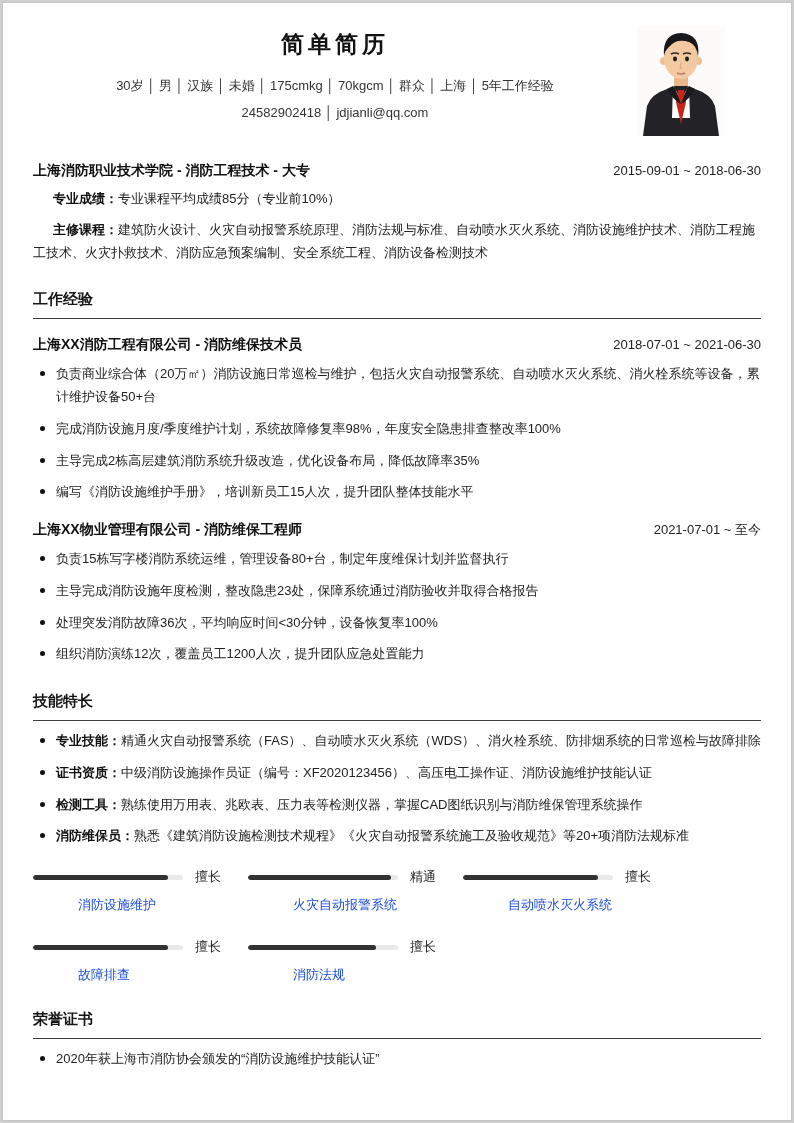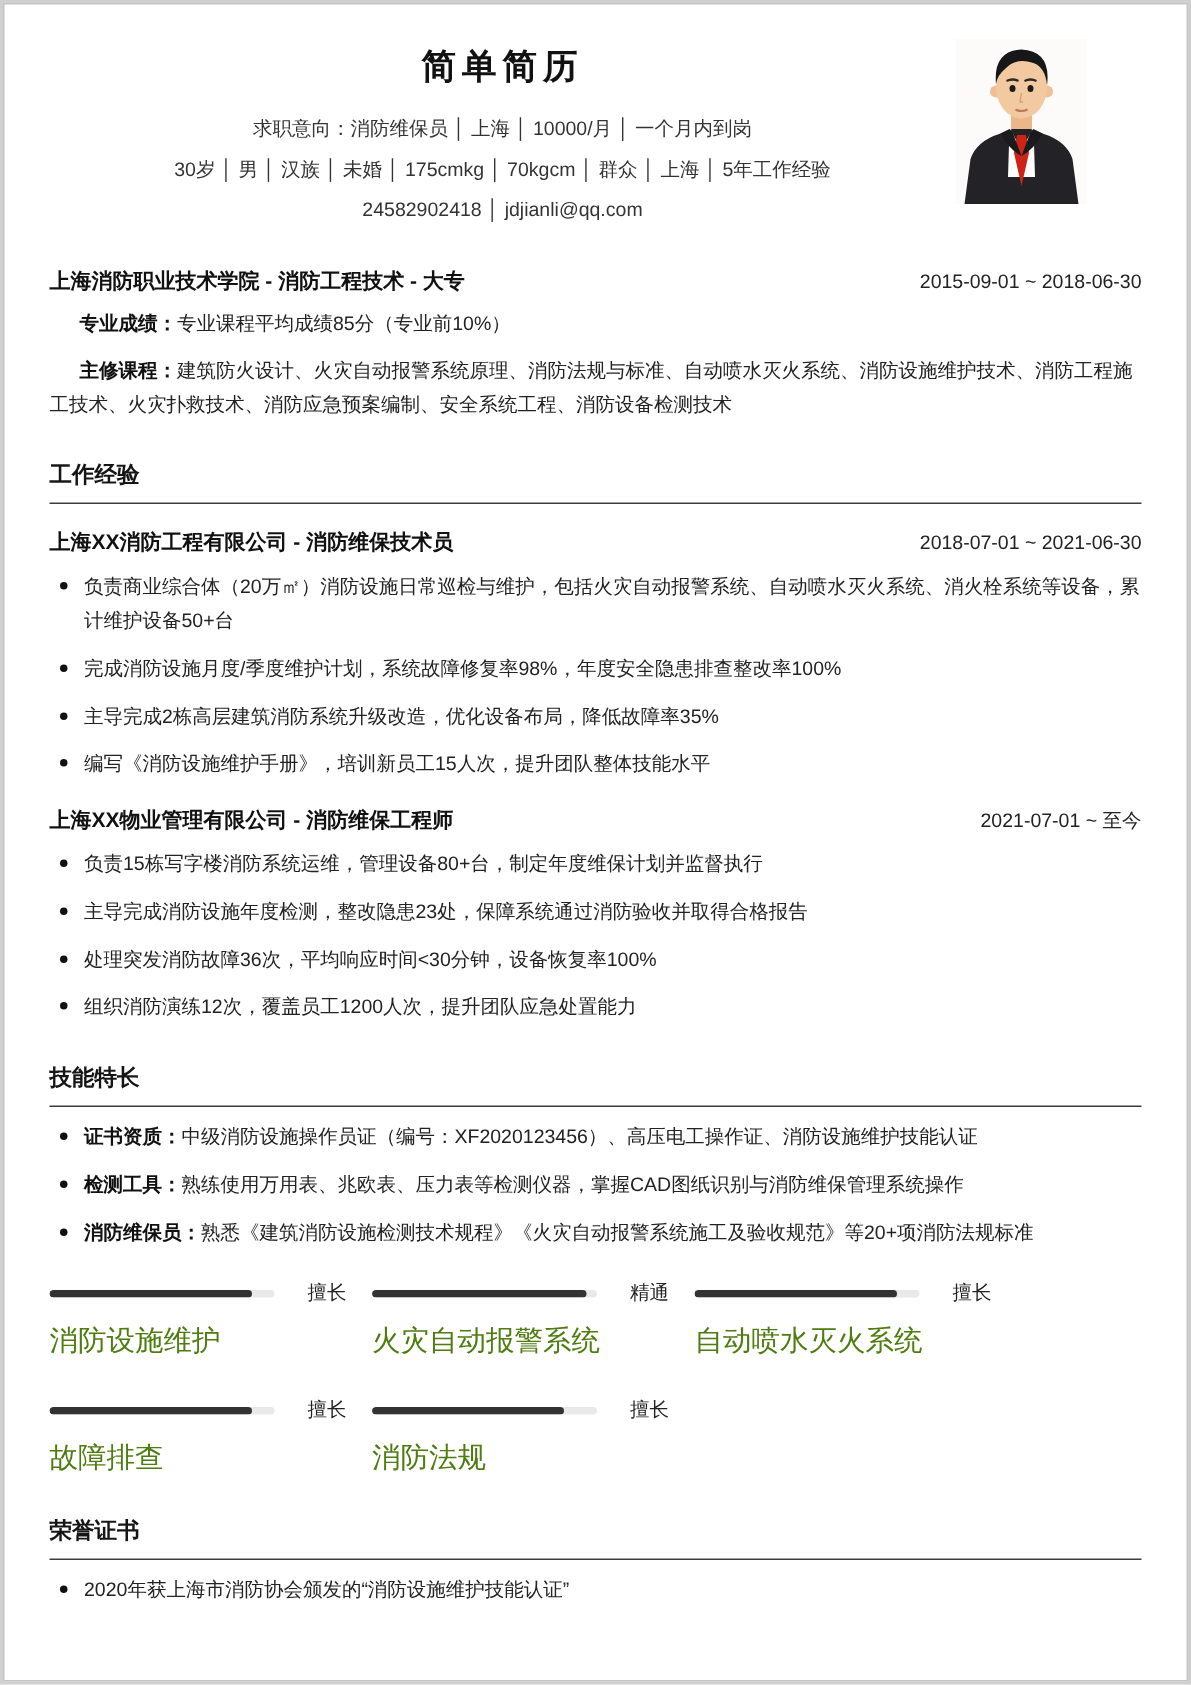--- a/index.html
+++ b/index.html
@@ -48,38 +48,37 @@
   ul.bullets li::before {
     content: ""; position: absolute; left: 7px; top: 8px;
     width: 5px; height: 5px; border-radius: 50%; background: #111;
   }
   ul.bullets li b { color: #111; }
   
   .bars {
     display: grid; grid-template-columns: 215px 215px 1fr;
     row-gap: 24px; margin-top: 20px;
   }
-  .bar-row { display: flex; align-items: center; gap: 22px; }
+  .bar-row { display: flex; align-items: center; gap: 12px; }
   .bar-track {
     width: 150px; height: 5px; background: #e9e9e9;
     border-radius: 3px; overflow: hidden;
   }
   .bar-fill { height: 100%; background: #333; border-radius: 3px; }
   .bar-level { font-size: 13px; color: #222; }
-  .bar-name { font-size: 19px; color: #4d7c0f; margin-top: 10px; }
+  .bar-name { font-size: 13px; color: #1d4ed8; margin-top: 10px; margin-left: 45px; }
 </style>
 </head>
 <body>
 
 <div class="page">
 
   <div class="header">
     <div class="header-main">
       <div class="resume-title">简单简历</div>
-      <div class="info-line">求职意向：消防维保员 │ 上海 │ 10000/月 │ 一个月内到岗</div>
       <div class="info-line">30岁 │ 男 │ 汉族 │ 未婚 │ 175cmkg │ 70kgcm │ 群众 │ 上海 │ 5年工作经验</div>
       <div class="info-line">24582902418 │ jdjianli@qq.com</div>
     </div>
     <div class="photo-wrap">
       <svg width="88" height="110" viewBox="0 0 88 110" xmlns="http://www.w3.org/2000/svg">
         <rect x="0" y="0" width="88" height="110" fill="#fcfbfa"></rect>
 
         <rect x="37" y="46" width="14" height="20" fill="#eab888"></rect>
 
         <path d="M6,110 L10,80 Q14,68 30,63 L38,60 L50,60 L58,63 Q74,68 78,80 L82,110 Z" fill="#232327"></path>
@@ -145,20 +144,21 @@
         <li>主导完成消防设施年度检测，整改隐患23处，保障系统通过消防验收并取得合格报告</li>
         <li>处理突发消防故障36次，平均响应时间&lt;30分钟，设备恢复率100%</li>
         <li>组织消防演练12次，覆盖员工1200人次，提升团队应急处置能力</li>
       </ul>
     </div>
   </div>
 
   <div class="section">
     <div class="section-title">技能特长</div>
     <ul class="bullets">
+      <li><b>专业技能：</b><span>精通火灾自动报警系统（FAS）、自动喷水灭火系统（WDS）、消火栓系统、防排烟系统的日常巡检与故障排除</span></li>
       <li><b>证书资质：</b><span>中级消防设施操作员证（编号：XF2020123456）、高压电工操作证、消防设施维护技能认证</span></li>
       <li><b>检测工具：</b><span>熟练使用万用表、兆欧表、压力表等检测仪器，掌握CAD图纸识别与消防维保管理系统操作</span></li>
       <li><b>消防维保员：</b><span>熟悉《建筑消防设施检测技术规程》《火灾自动报警系统施工及验收规范》等20+项消防法规标准</span></li>
     </ul>
 
     <div class="bars">
       <div>
         <div class="bar-row">
           <div class="bar-track">
               <div class="bar-fill" style="width: 90%;"></div>

